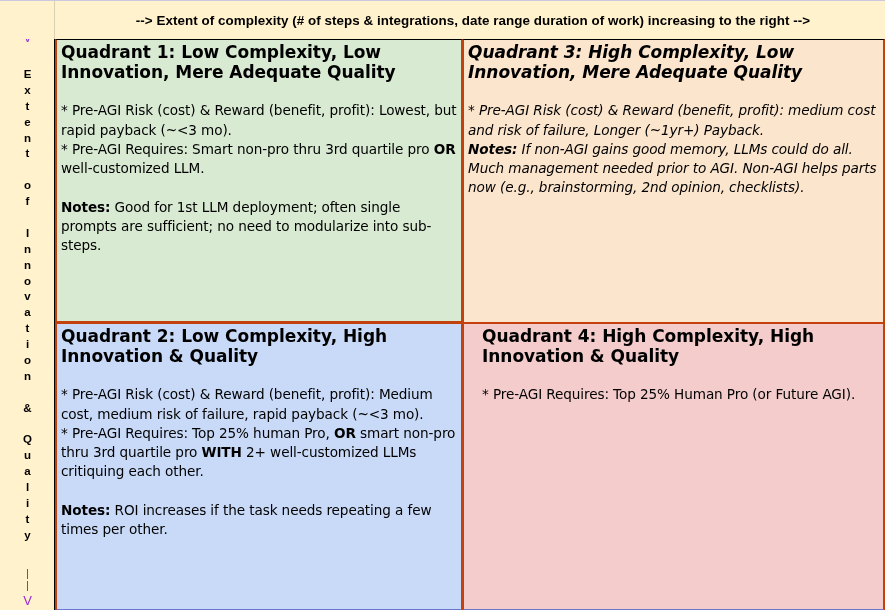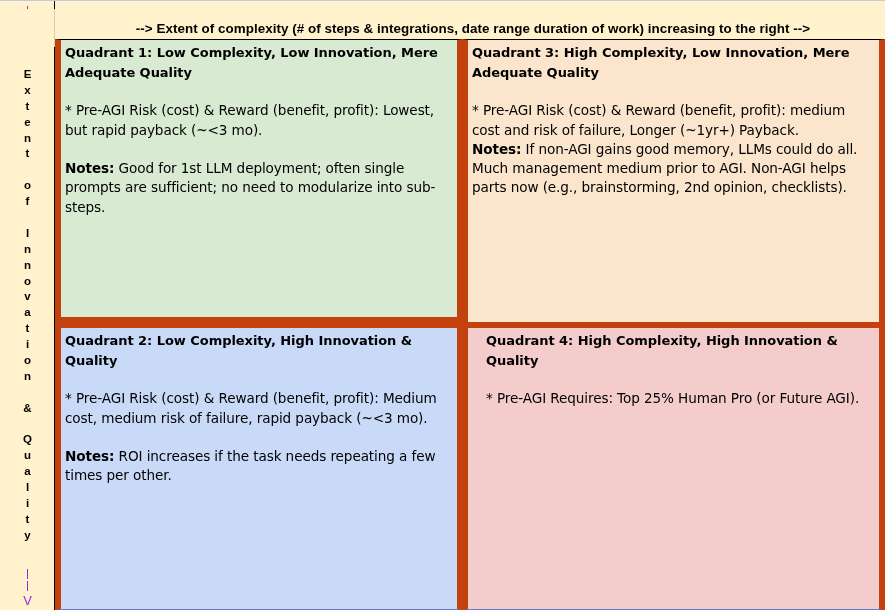--- a/index.html
+++ b/index.html
@@ -7,21 +7,21 @@
     body { font-family: "DejaVu Sans", sans-serif; color: #000; position: relative; }
 
     .frame {
       position: absolute; left: 0; top: 0; width: 885px; height: 610px;
       border-top: 1px solid #c9c9e0;
       border-bottom: 2px solid #8a8fd6;
     }
 
     
     .header-row {
-      position: absolute; left: 0; top: 8px; width: 885px; height: 38px;
+      position: absolute; left: 0; top: 0; width: 885px; height: 38px;
       background: #fff2cc;
     }
     .header-row .left-gap {
       position: absolute; left: 0; top: 0; width: 55px; height: 38px;
       border-right: 1px solid #d9d0b0;
     }
     .header-text {
       position: absolute; left: 55px; top: 0; width: 830px; height: 38px;
       display: flex; align-items: center; justify-content: center;
       font-family: "Liberation Sans", sans-serif;
@@ -53,29 +53,29 @@
       font-size: 11.5px; line-height: 15.9px;
     }
     .side-letters span { display: block; height: 15.9px; }
 
     
     .quad {
       position: absolute;
       font-family: "DejaVu Sans", sans-serif;
       font-size: 13.6px; line-height: 19.3px;
       padding: 3px 4px 0 4px;
-      border: 6px solid #c2410c;
+      border: 2px solid #c2410c;
       letter-spacing: -0.1px;
     }
     .q1 { left: 55px; top: 38px; width: 408px; height: 284px; background: #d9ead3; border-top: 1.5px solid #000; }
-    .q3 { left: 462px; top: 38px; width: 423px; height: 316px; background: #fce5cd; border-top: 1.5px solid #000; }
+    .q3 { left: 462px; top: 38px; width: 423px; height: 316px; background: #fce5cd; border-top: 1.5px solid #000; font-style: italic; }
     .q2 { left: 55px; top: 321px; width: 408px; height: 289px; background: #c9daf8; border-bottom: 2px solid #6a78d0; }
     .q4 { left: 462px; top: 321px; width: 423px; height: 289px; background: #f4cccc; border-bottom: 2px solid #6a78d0; padding-left: 18px; }
 
-    .quad .title { font-weight: bold; font-size: 13px; line-height: 19.5px; letter-spacing: -0.05px; }
+    .quad .title { font-weight: bold; font-size: 17px; line-height: 19.5px; letter-spacing: -0.05px; }
     .quad .blank { height: 19.3px; }
     .quad b { font-weight: bold; }
   </style>
 </head>
 <body>
 
 <div class="frame">
 
   <div class="side-col">
     <div class="arrow arrow-top">
@@ -124,35 +124,37 @@
 
   <div class="header-row">
     <div class="left-gap"></div>
     <div class="header-text">--&gt; Extent of complexity (# of steps &amp; integrations, date range duration of work) increasing to the right --&gt;</div>
   </div>
 
   <div class="quad q1">
     <div class="title">Quadrant 1: Low Complexity, Low Innovation, Mere Adequate Quality</div>
     <div class="blank"></div>
     <div>* Pre-AGI Risk (cost) &amp; Reward (benefit, profit): Lowest, but rapid payback (~&lt;3 mo).</div>
+    <div><span>* Pre-AGI Requires: Smart non-pro thru 3rd quartile pro </span><b>OR</b><span> well-customized LLM.</span></div>
     <div class="blank"></div>
     <div><b>Notes:</b><span> Good for 1st LLM deployment; often single prompts are sufficient; no need to modularize into sub-steps.</span></div>
   </div>
 
   <div class="quad q3">
     <div class="title">Quadrant 3: High Complexity, Low Innovation, Mere Adequate Quality</div>
     <div class="blank"></div>
     <div>* Pre-AGI Risk (cost) &amp; Reward (benefit, profit): medium cost and risk of failure, Longer (~1yr+) Payback.</div>
-    <div><b>Notes:</b><span> If non-AGI gains good memory, LLMs could do all. Much management medium prior to AGI. Non-AGI helps parts now (e.g., brainstorming, 2nd opinion, checklists).</span></div>
+    <div><b>Notes:</b><span> If non-AGI gains good memory, LLMs could do all. Much management needed prior to AGI. Non-AGI helps parts now (e.g., brainstorming, 2nd opinion, checklists).</span></div>
   </div>
 
   <div class="quad q2">
     <div class="title">Quadrant 2: Low Complexity, High Innovation &amp; Quality</div>
     <div class="blank"></div>
     <div>* Pre-AGI Risk (cost) &amp; Reward (benefit, profit): Medium cost, medium risk of failure, rapid payback (~&lt;3 mo).</div>
+    <div><span>* Pre-AGI Requires: Top 25% human Pro, </span><b>OR</b><span> smart non-pro thru 3rd quartile pro </span><b>WITH</b><span> 2+ well-customized LLMs critiquing each other.</span></div>
     <div class="blank"></div>
     <div><b>Notes:</b><span> ROI increases if the task needs repeating a few times per other.</span></div>
   </div>
 
   <div class="quad q4">
     <div class="title">Quadrant 4: High Complexity, High Innovation &amp; Quality</div>
     <div class="blank"></div>
     <div>* Pre-AGI Requires: Top 25% Human Pro (or Future AGI).</div>
     <div class="blank"></div>
   </div>

